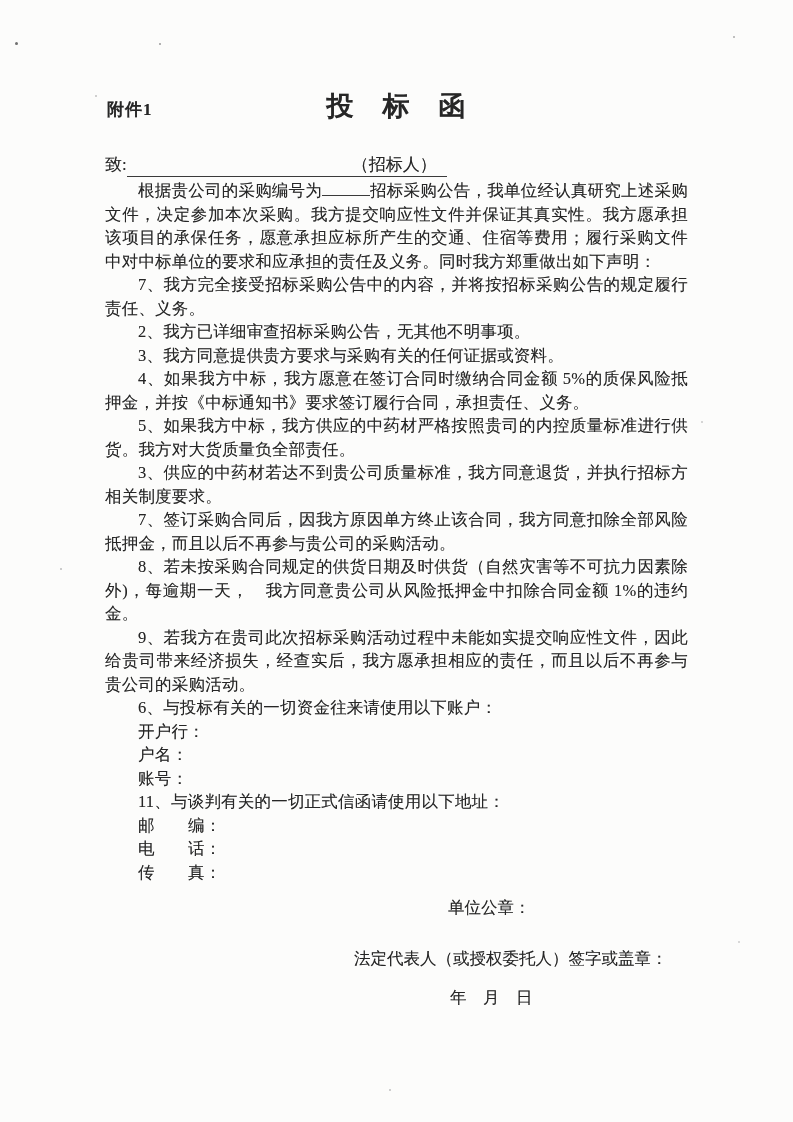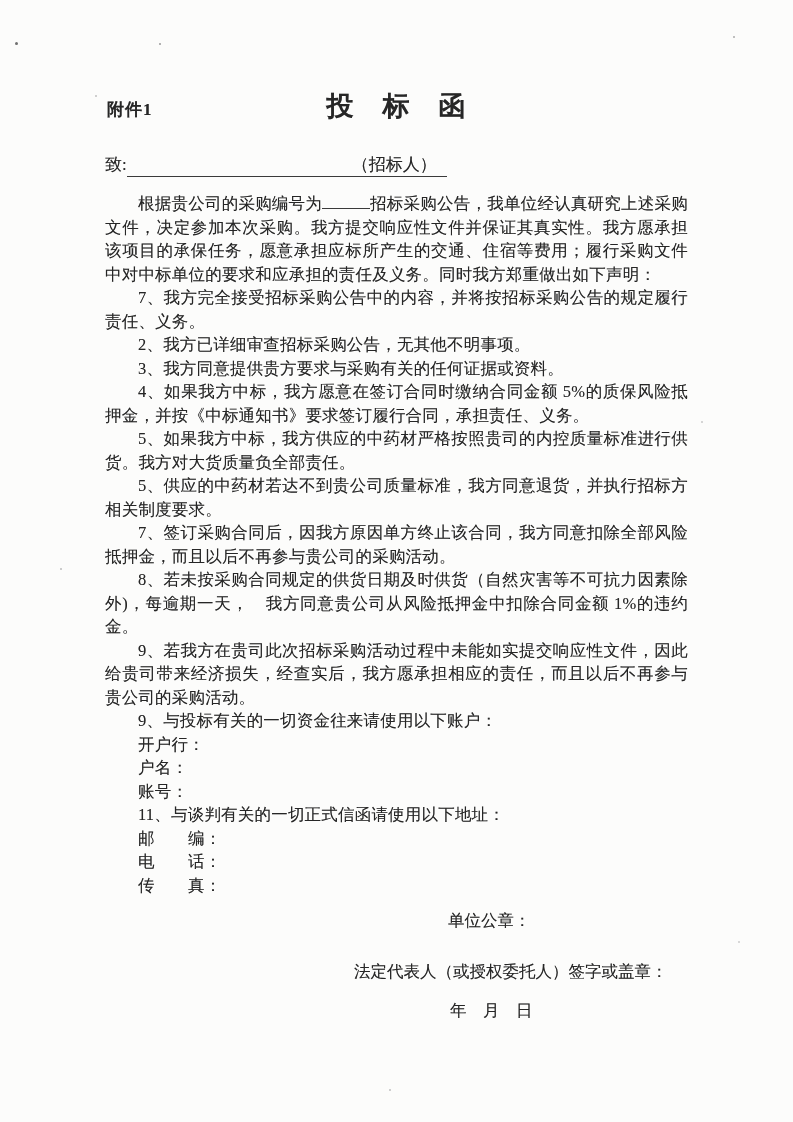--- a/index.html
+++ b/index.html
@@ -41,21 +41,21 @@
   }
   .title {
     font-size: 27px;
     font-weight: bold;
     line-height: 37px;
     letter-spacing: 1px;
   }
   .salutation {
     font-size: 17px;
     line-height: 25px;
-    margin-bottom: 15px;
+    margin-bottom: 2px;
     white-space: nowrap;
   }
   .underfill {
     display: inline-block;
     border-bottom: 1.5px solid var(--line);
     line-height: 22px;
   }
   .blank-space { display: inline-block; width: 225px; height: 1px; }
   .blank-tail  { display: inline-block; width: 10px;  height: 1px; }
   .para {
@@ -106,25 +106,25 @@
 
     <p class="salutation"><span>致:</span><span class="underfill"><span class="blank-space"></span><span>（招标人）</span><span class="blank-tail"></span></span></p>
 
     <p class="para indent"><span>根据贵公司的采购编号为</span><span class="inline-blank"></span><span>招标采购公告，我单位经认真研究上述采购文件，决定参加本次采购。我方提交响应性文件并保证其真实性。我方愿承担该项目的承保任务，愿意承担应标所产生的交通、住宿等费用；履行采购文件中对中标单位的要求和应承担的责任及义务。同时我方郑重做出如下声明：</span></p>
 
     <p class="para indent">7、我方完全接受招标采购公告中的内容，并将按招标采购公告的规定履行责任、义务。</p>
     <p class="para indent">2、我方已详细审查招标采购公告，无其他不明事项。</p>
     <p class="para indent">3、我方同意提供贵方要求与采购有关的任何证据或资料。</p>
     <p class="para indent">4、如果我方中标，我方愿意在签订合同时缴纳合同金额 5%的质保风险抵押金，并按《中标通知书》要求签订履行合同，承担责任、义务。</p>
     <p class="para indent">5、如果我方中标，我方供应的中药材严格按照贵司的内控质量标准进行供货。我方对大货质量负全部责任。</p>
-    <p class="para indent">5、供应的中药材若达不到贵公司质量标准，我方同意退货，并执行招标方相关制度要求。</p>
+    <p class="para indent">3、供应的中药材若达不到贵公司质量标准，我方同意退货，并执行招标方相关制度要求。</p>
     <p class="para indent">7、签订采购合同后，因我方原因单方终止该合同，我方同意扣除全部风险抵押金，而且以后不再参与贵公司的采购活动。</p>
     <p class="para indent">8、若未按采购合同规定的供货日期及时供货（自然灾害等不可抗力因素除外)，每逾期一天，　我方同意贵公司从风险抵押金中扣除合同金额 1%的违约金。</p>
     <p class="para indent">9、若我方在贵司此次招标采购活动过程中未能如实提交响应性文件，因此给贵司带来经济损失，经查实后，我方愿承担相应的责任，而且以后不再参与贵公司的采购活动。</p>
-    <p class="para indent">9、与投标有关的一切资金往来请使用以下账户：</p>
+    <p class="para indent">6、与投标有关的一切资金往来请使用以下账户：</p>
 
     <p class="para field-line">开户行：</p>
     <p class="para field-line">户名：</p>
     <p class="para field-line">账号：</p>
 
     <p class="para indent">11、与谈判有关的一切正式信函请使用以下地址：</p>
 
     <p class="para field-line">邮　　编：</p>
     <p class="para field-line">电　　话：</p>
     <p class="para field-line">传　　真：</p>

